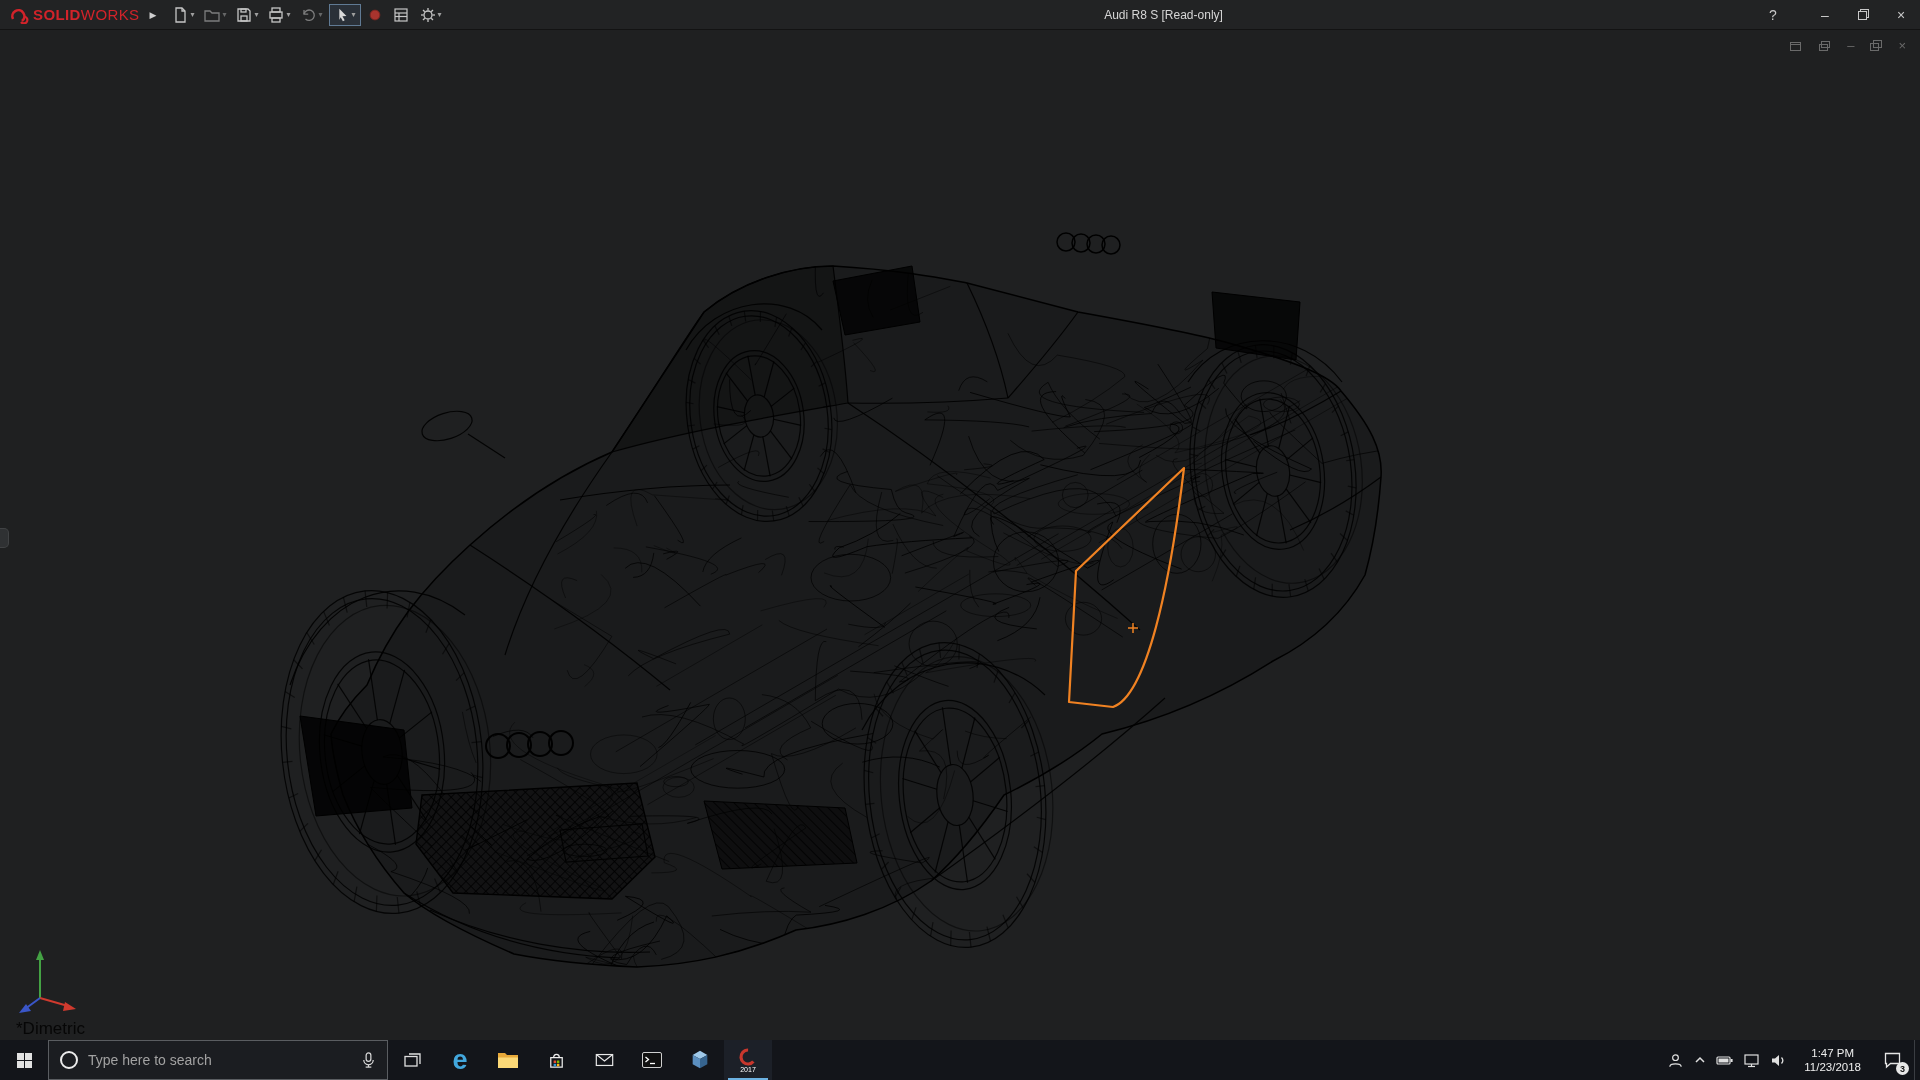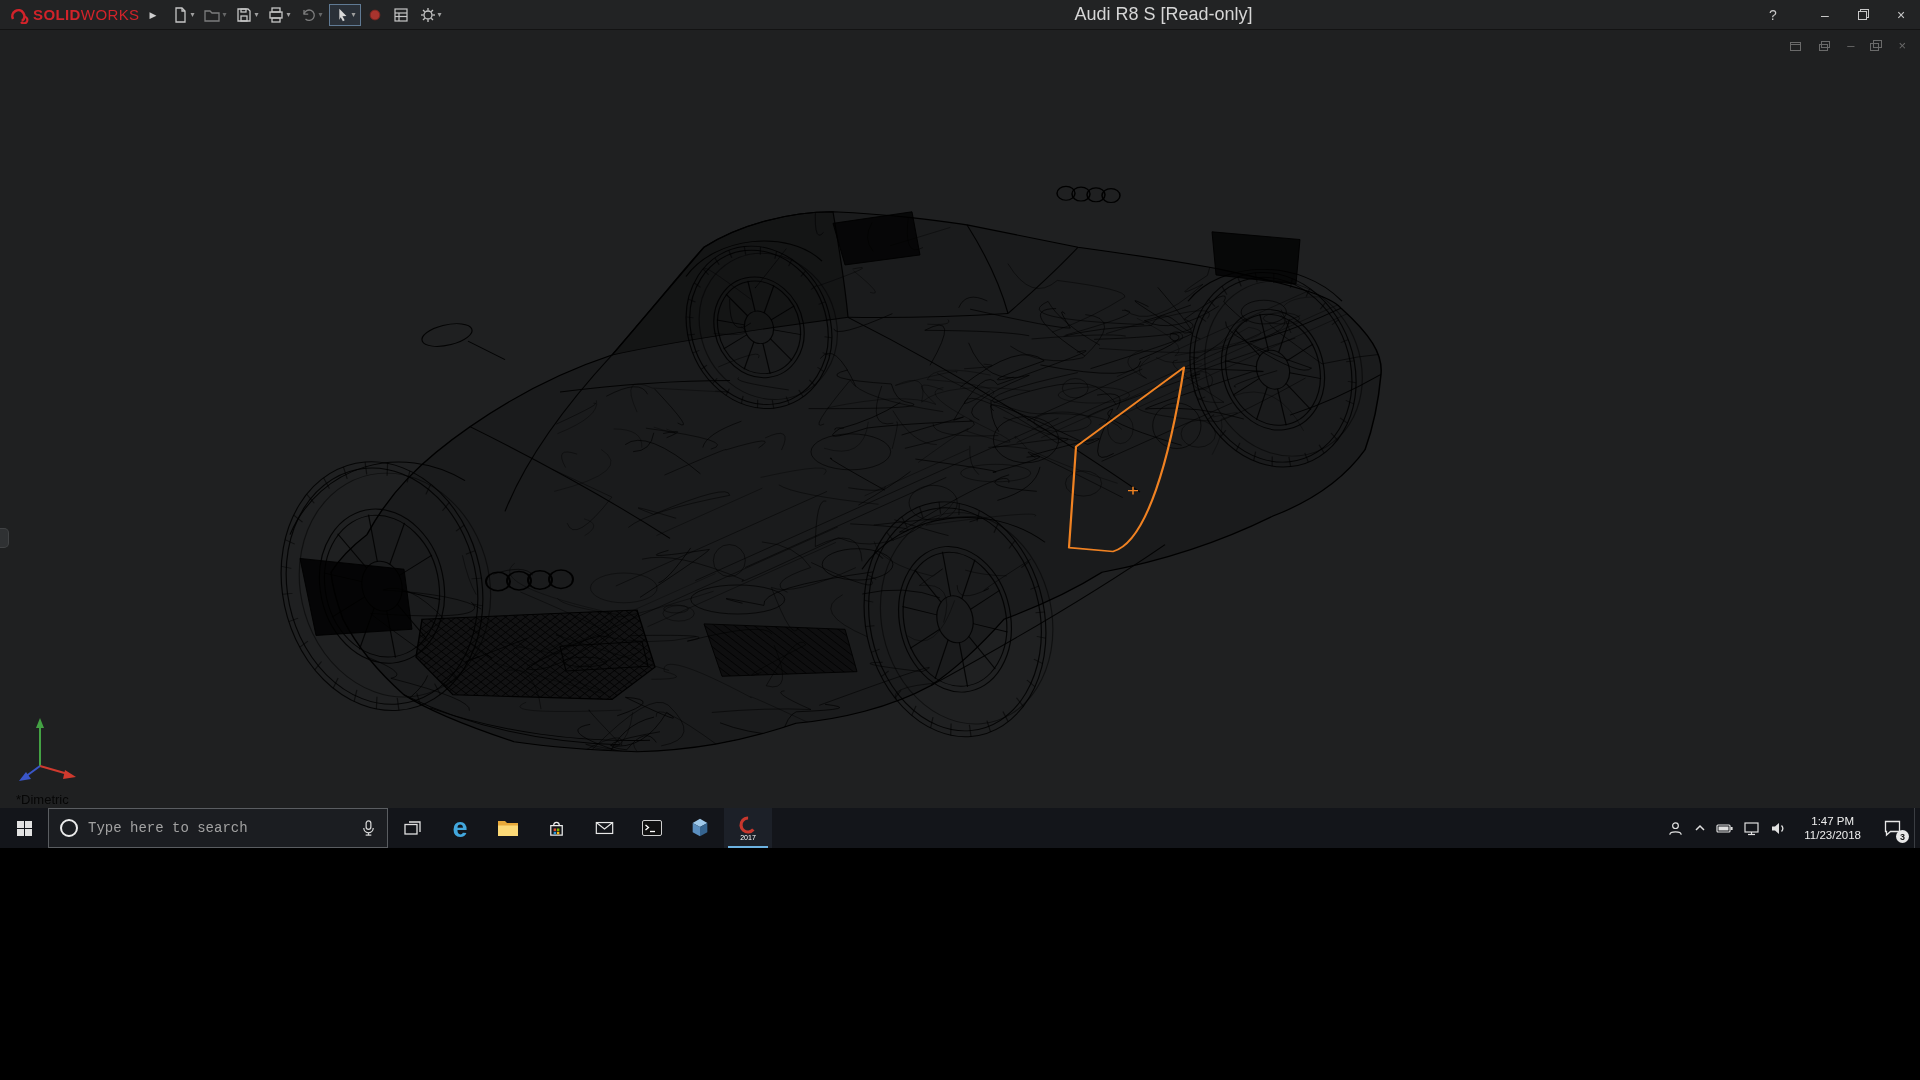--- a/index.html
+++ b/index.html
@@ -1,63 +1,63 @@
 <!DOCTYPE html>
 <html><head>
 <meta charset="utf-8">
 <style>
   *{margin:0;padding:0;box-sizing:border-box;user-select:none}
   html,body{width:1920px;height:1080px;overflow:hidden;background:#000;
     font-family:"Liberation Sans",sans-serif}
-  .app{width:1920px;height:848px;display:flex;flex-direction:column}
+  .app{width:1920px;height:1080px;display:flex;flex-direction:column}
 
   
   .titlebar{flex:0 0 30px;background:#222324;border-bottom:1px solid #131313;
     display:flex;align-items:center;padding-left:8px;position:relative;z-index:5}
   .logo{display:flex;align-items:center;gap:3px}
   .logo-text{font-size:15px;color:#d2232a;letter-spacing:.4px}
   .logo-bold{font-weight:bold}
   .menu-expand{color:#cfcfcf;font-size:9px;margin:0 12px 0 10px;background:none;border:none}
   .qtoolbar{display:flex;align-items:center;gap:3px}
   .tool{display:flex;align-items:center;gap:1px;padding:2px 3px;background:none;border:none}
   .tool svg{display:block}
   .tool.dim{opacity:.55}
   .tool-box{display:flex;align-items:center;gap:2px;padding:2px 4px;background:#2a3038;
     border:1px solid #60789 4;border:1px solid #607a94}
   .caret{color:#9f9f9f;font-size:8px;line-height:1}
   .doc-title{position:absolute;left:60.6%;transform:translateX(-50%);
-    color:#d6d6d6;font-size:18px;white-space:nowrap}
+    color:#d6d6d6;font-size:12px;white-space:nowrap}
   .tb-right{margin-left:auto;display:flex;height:100%;align-items:stretch}
   .win-btn{width:38px;display:flex;align-items:center;justify-content:center;
     color:#c8c8c8;font-size:14px;background:none;border:none}
   .win-btn.help{margin-right:14px}
 
   
   .viewport{flex:1;position:relative;background:#1f2021;overflow:hidden}
   #car-svg{position:absolute;inset:0;width:100%;height:100%}
   .doc-controls{position:absolute;top:8px;right:14px;display:flex;gap:16px;align-items:center}
   .doc-ctl{background:none;border:none;display:flex;align-items:center;color:#6a6a6a;font-size:13px}
   .doc-ctl svg{display:block}
   .flyout{position:absolute;left:0;top:498px;width:9px;height:20px;background:#2f3133;
     border:1px solid #404244;border-left:none;border-radius:0 5px 5px 0}
   .triad{position:absolute;left:6px;bottom:16px}
-  .view-label{position:absolute;left:16px;bottom:1px;color:#060606;font-size:13px}
+  .view-label{position:absolute;left:16px;bottom:1px;color:#060606;font-size:17px}
 
   
   .taskbar{flex:0 0 40px;background:#13151a;display:flex;align-items:stretch;z-index:6}
   .tb-btn{position:relative;width:48px;display:flex;align-items:center;justify-content:center;
     background:none;border:none}
   .tb-btn.active{background:#1c2averify 028;background:#1c2028}
   .tb-btn.active::after{content:"";position:absolute;left:4px;right:4px;bottom:0;height:2px;background:#6cb2e2}
   .edge-e{color:#42a7dd;font-size:27px;font-weight:bold;line-height:1}
   .sw-wrap{display:flex;flex-direction:column;align-items:center}
   .searchbox{width:340px;display:flex;align-items:center;gap:9px;background:#1b1d21;
     border:1px solid #5a5d61;padding:0 10px}
   .searchbox input{flex:1;background:transparent;border:none;outline:none;
-    color:#b5b5b5;font-size:14px;font-family:Liberation Mono, monospace}
+    color:#b5b5b5;font-size:14px;font-family:Liberation Sans, sans-serif}
   .searchbox input::placeholder{color:#a2a2a2}
   .tb-spacer{flex:1}
   .tray{display:flex;align-items:center;gap:9px;padding:0 8px}
   .tray-ico{background:none;border:none;display:flex;align-items:center}
   .clock{display:flex;flex-direction:column;align-items:center;justify-content:center;
     color:#ededed;font-size:11.5px;line-height:14px;padding:0 9px;background:none;border:none;white-space:nowrap}
   .action{position:relative;width:44px;display:flex;align-items:center;justify-content:center;background:none;border:none}
   .badge{position:absolute;right:5px;bottom:5px;min-width:13px;height:13px;border-radius:7px;
     background:#e8e8e8;color:#111;font-size:9px;font-weight:bold;
     display:flex;align-items:center;justify-content:center;padding:0 2px}

